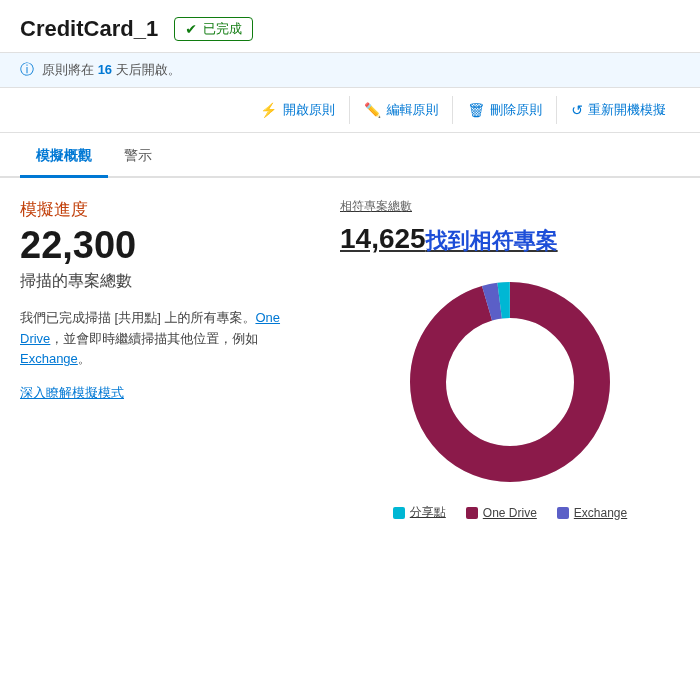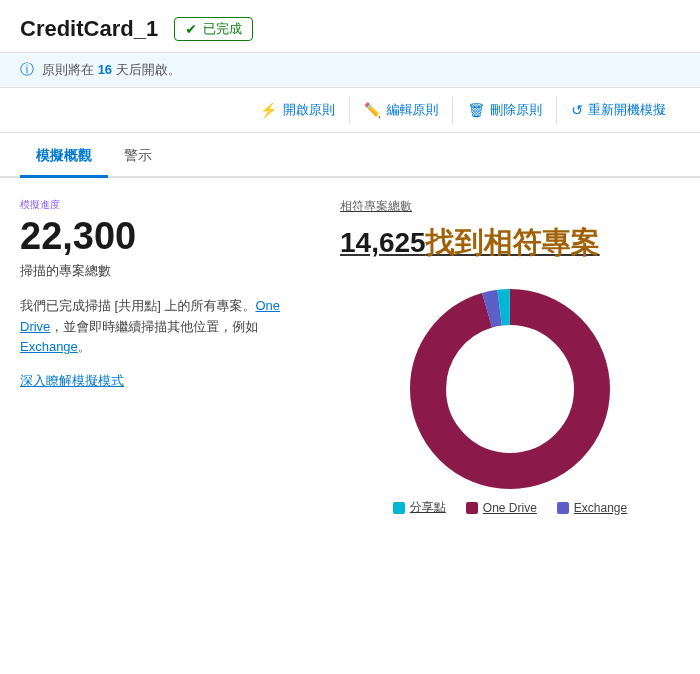--- a/index.html
+++ b/index.html
@@ -118,34 +118,34 @@
     .right-panel {
       flex: 1;
       min-width: 0;
       display: flex;
       flex-direction: column;
       align-items: flex-start;
       text-decoration: underline;
     }
 
     .section-label {
-      font-size: 10px;
-      color: #8b5cf6;
+      font-size: 17px;
+      color: #c2410c;
       margin-bottom: 4px;
       font-weight: 500;
     }
     .big-number {
       font-size: 38px;
       font-weight: 700;
       color: #1a1a1a;
       line-height: 1.1;
       margin-bottom: 4px;
     }
     .sub-label {
-      font-size: 13px;
+      font-size: 16px;
       color: #444;
       margin-bottom: 16px;
     }
     .description {
       font-size: 13px;
       color: #444;
       line-height: 1.6;
       margin-bottom: 14px;
     }
     .description .link {
@@ -166,41 +166,42 @@
       display: flex;
       align-items: baseline;
       margin-bottom: 16px;
     }
     .match-number {
       font-size: 28px;
       font-weight: 700;
       color: #1a1a1a;
     }
     .match-label {
-      font-size: 29px;
+      font-size: 22px;
       font-weight: 700;
-      color: #a16207;
+      color: #1d4ed8;
     }
 
     
     .donut-container {
       position: relative;
       width: 220px;
       height: 220px;
       margin: 0 auto;
     }
     .donut-container svg {
       width: 220px;
       height: 220px;
     }
 
     
     .legend {
       display: flex;
       gap: 20px;
+      margin-top: 12px;
       font-size: 12px;
       color: #444;
       justify-content: center;
       width: 100%;
       text-align: right;
     }
     .legend-item {
       display: flex;
       align-items: center;
       gap: 5px;

